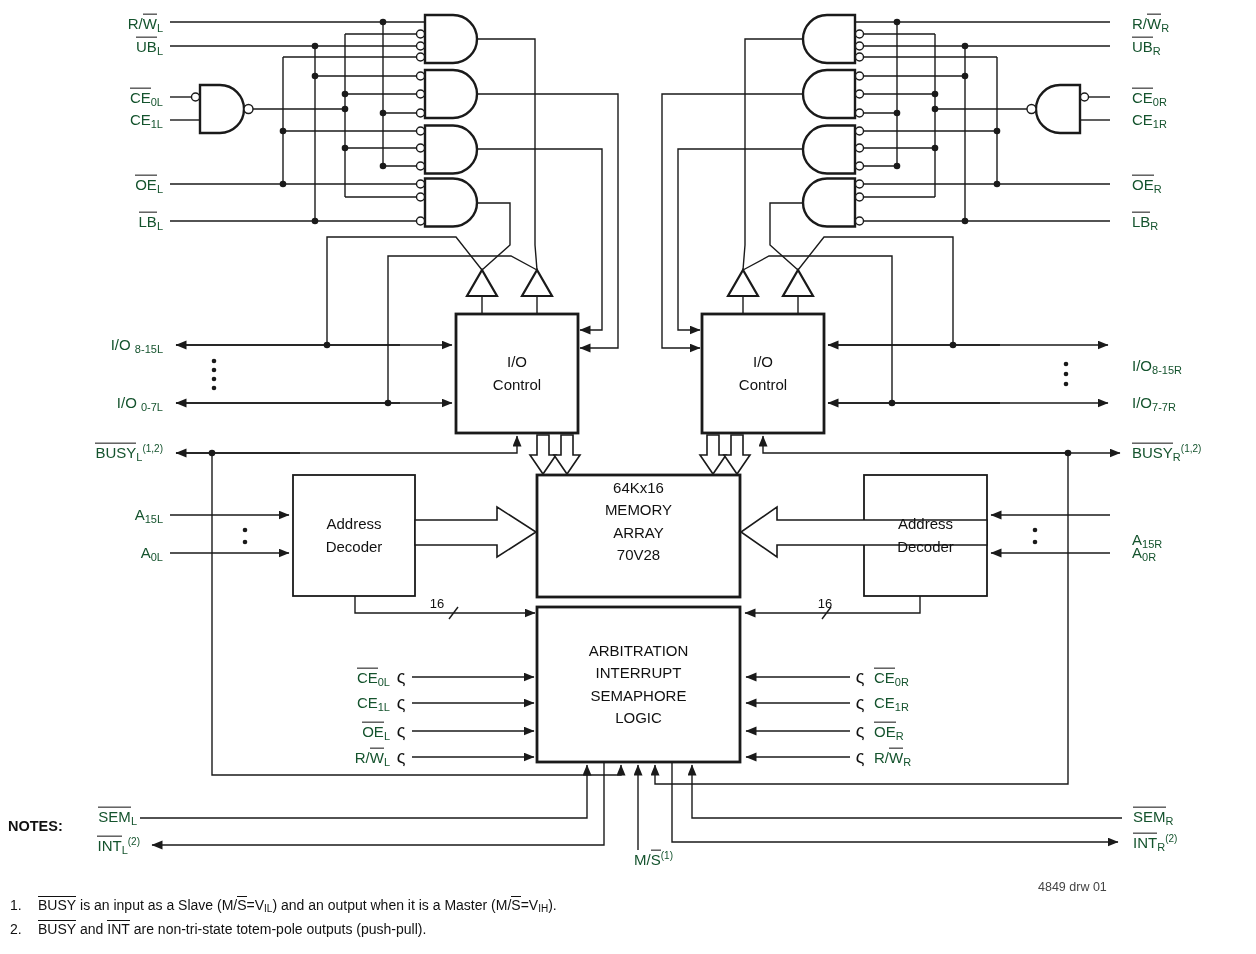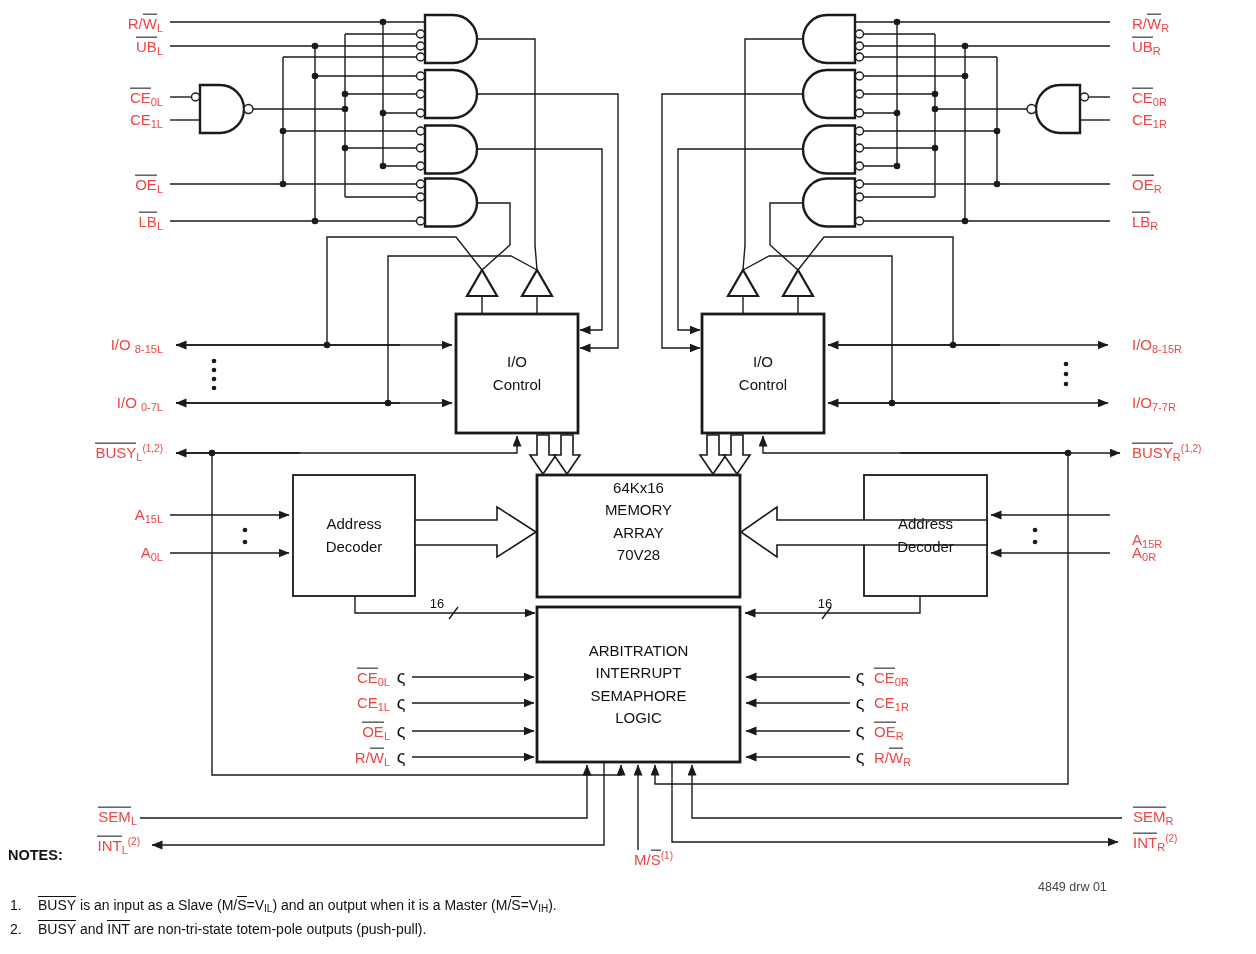--- a/index.html
+++ b/index.html
@@ -2,33 +2,33 @@
 <html><head>
 <meta charset="utf-8">
 <style>
   html,body{margin:0;padding:0;}
   body{
     width:1256px;height:954px;position:relative;background:#ffffff;
     font-family:"Liberation Sans","DejaVu Sans",sans-serif;color:#111;
     overflow:hidden;
   }
   svg{position:absolute;left:0;top:0;}
-  .sig{position:absolute;font-size:15px;white-space:nowrap;transform:translateY(-52%);color:#ef4444;}
+  .sig{position:absolute;font-size:15px;white-space:nowrap;transform:translateY(-52%);color:#14532d;}
   .lc{right:1093px;text-align:right;}
   .rc{left:1132px;text-align:left;}
   .al{right:866px;text-align:right;}
   .ar{left:874px;text-align:left;}
   .seg-o{display:inline-block;border-top:1.3px solid #111;padding-top:1px;line-height:1.05;}
   .seg-sub{font-size:11px;position:relative;top:3px;}
   .seg-sup{font-size:10px;position:relative;top:-6px;}
   .blocklabel{
     position:absolute;display:flex;align-items:center;justify-content:center;
     text-align:center;font-size:15px;line-height:1.5;white-space:pre-line;color:#111;
   }
-  .notes-title{position:absolute;left:8px;top:847px;font-size:14.5px;font-weight:bold;}
+  .notes-title{position:absolute;left:8px;top:818px;font-size:14.5px;font-weight:bold;}
   .note-line{position:absolute;left:10px;top:0;font-size:14px;white-space:nowrap;}
   .note-line .num{display:inline-block;width:28px;}
   .note-line .seg-sub{font-size:10px;top:2px;}
   .note-line .seg-o{border-top:1.2px solid #111;}
   .drw{position:absolute;left:1038px;top:880px;font-size:12.5px;color:#444;}
   .mslabel{position:absolute;left:603px;top:859px;width:70px;text-align:right;}
 </style>
 </head>
 <body>
 
@@ -325,21 +325,21 @@
 <div class="sig lc" style="top:452px"><span class="seg-o">BUSY</span><span class="seg-sub">L</span><span class="seg-sup">(1,2)</span></div>
 <div class="sig lc" style="top:515px"><span class="seg-p">A</span><span class="seg-sub">15L</span></div>
 <div class="sig lc" style="top:553px"><span class="seg-p">A</span><span class="seg-sub">0L</span></div>
 
 <div class="sig rc" style="top:23px"><span class="seg-p">R/</span><span class="seg-o">W</span><span class="seg-sub">R</span></div>
 <div class="sig rc" style="top:46px"><span class="seg-o">UB</span><span class="seg-sub">R</span></div>
 <div class="sig rc" style="top:97px"><span class="seg-o">CE</span><span class="seg-sub">0R</span></div>
 <div class="sig rc" style="top:120px"><span class="seg-p">CE</span><span class="seg-sub">1R</span></div>
 <div class="sig rc" style="top:184px"><span class="seg-o">OE</span><span class="seg-sub">R</span></div>
 <div class="sig rc" style="top:221px"><span class="seg-o">LB</span><span class="seg-sub">R</span></div>
-<div class="sig rc" style="top:345px"><span class="seg-p">I/O</span><span class="seg-sub">8-15R</span></div>
+<div class="sig rc" style="top:366px"><span class="seg-p">I/O</span><span class="seg-sub">8-15R</span></div>
 <div class="sig rc" style="top:403px"><span class="seg-p">I/O</span><span class="seg-sub">7-7R</span></div>
 <div class="sig rc" style="top:452px"><span class="seg-o">BUSY</span><span class="seg-sub">R</span><span class="seg-sup">(1,2)</span></div>
 <div class="sig rc" style="top:540px"><span class="seg-p">A</span><span class="seg-sub">15R</span></div>
 <div class="sig rc" style="top:553px"><span class="seg-p">A</span><span class="seg-sub">0R</span></div>
 
 <div class="sig al" style="top:677px"><span class="seg-o">CE</span><span class="seg-sub">0L</span></div>
 <div class="sig al" style="top:703px"><span class="seg-p">CE</span><span class="seg-sub">1L</span></div>
 <div class="sig al" style="top:731px"><span class="seg-o">OE</span><span class="seg-sub">L</span></div>
 <div class="sig al" style="top:757px"><span class="seg-p">R/</span><span class="seg-o">W</span><span class="seg-sub">L</span></div>
 <div class="sig ar" style="top:677px"><span class="seg-o">CE</span><span class="seg-sub">0R</span></div>

